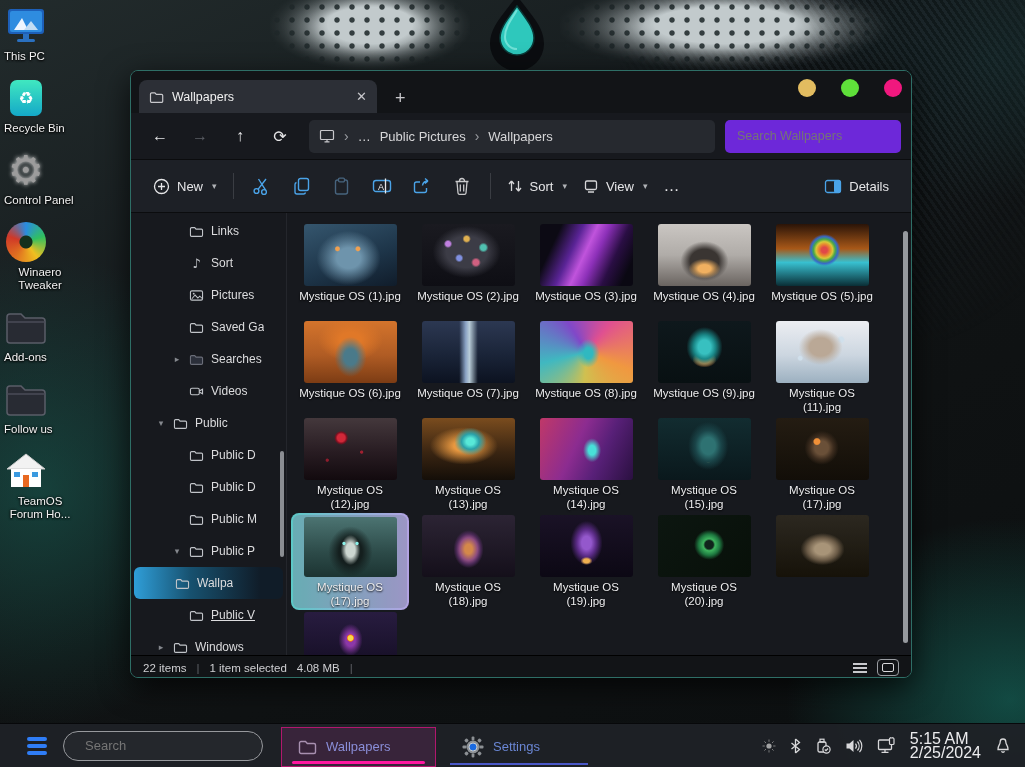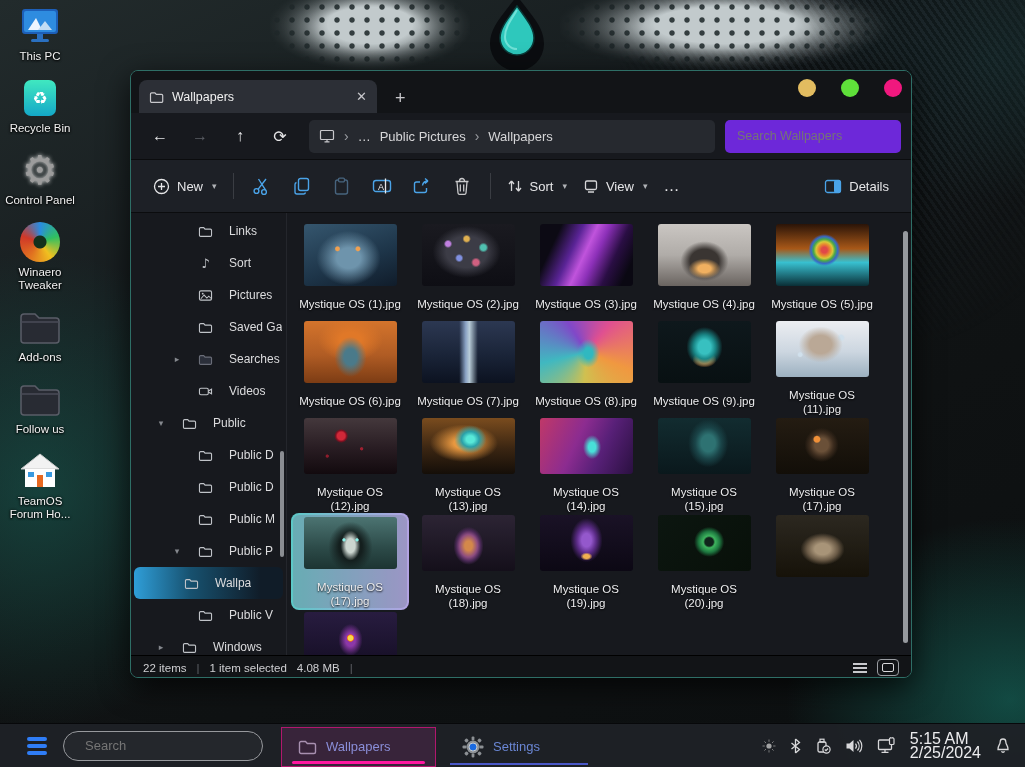--- a/index.html
+++ b/index.html
@@ -24,21 +24,21 @@
       radial-gradient(circle 5px at 7px 7px, rgba(36,46,48,.9) 2.2px, transparent 3.2px) 0 0/15px 13px repeat,
       radial-gradient(ellipse at 50% 35%, #c2cacc 30%, rgba(194,202,204,0) 74%);
     -webkit-mask-image:radial-gradient(ellipse at 50% 40%, #000 35%, transparent 78%);
             mask-image:radial-gradient(ellipse at 50% 40%, #000 35%, transparent 78%); }
   .lace-left  { left:270px; width:200px; }
   .lace-right { left:560px; width:330px; }
   .gem-wrap { position:absolute; left:452px; top:0; width:130px; height:70px; }
 
   
   .desk-icons { position:absolute; left:4px; top:6px; width:72px; display:flex; flex-direction:column; gap:15px; align-items:center; }
-  .desk-item { width:72px; display:flex; flex-direction:column; align-items:center; gap:4px; cursor:default; }
+  .desk-item { width:72px; display:flex; flex-direction:column; align-items:flex-start; gap:4px; cursor:default; }
   .desk-item .dlabel { color:#f2f2f2; font-size:11.5px; line-height:13px; text-align:center; text-shadow:0 1px 2px #000,0 0 3px #000; }
   .dico { width:44px; height:40px; display:flex; align-items:center; justify-content:center; }
   .recycle-ico { width:32px; height:36px; border-radius:7px; background:linear-gradient(180deg,#40e8c0,#14a8c8); display:flex; align-items:center; justify-content:center; color:#fff; font-size:17px; }
   .gear-ico { font-size:40px; color:#9c9c9c; line-height:40px; text-shadow:0 0 4px #e8e8e8; font-family:"DejaVu Sans",sans-serif; }
   .winaero-ico { width:40px; height:40px; border-radius:50%;
     background:radial-gradient(circle at 50% 50%, #14301c 0 6px, transparent 7px), conic-gradient(#2a8ce0,#30c060,#f0c020,#e07020,#d03828,#2a8ce0); }
 
   
   .window { position:absolute; left:130px; top:70px; width:782px; height:608px; background:#17191e;
     border:1px solid #2e6e66; border-radius:8px; overflow:hidden; box-shadow:0 8px 30px rgba(0,0,0,.7); }
@@ -61,34 +61,34 @@
 
   .toolbar { height:54px; background:#1d2026; border-top:1px solid #0b0c0e; border-bottom:1px solid #0b0c0e; display:flex; align-items:center; padding:0 14px; }
   .tbtn { display:flex; align-items:center; gap:7px; color:#e6e6e8; font-size:13px; padding:6px 8px; border-radius:4px; }
   .tico-btn { width:40px; height:34px; display:flex; align-items:center; justify-content:center; border-radius:4px; }
   .tsep { width:1px; height:26px; background:#3a3d43; margin:0 8px; }
   .chev-small { font-size:9px; color:#b0b2b6; margin-left:2px; }
   .toolbar .spacer { flex:1; }
 
   .content { position:relative; height:442px; display:flex; }
   .sidebar { width:155px; padding-top:2px; position:relative; overflow:hidden; }
-  .tree-item { height:32px; display:flex; align-items:center; gap:16px; color:#dcdcde; font-size:12px; position:relative; border-radius:6px; margin:0 3px; }
+  .tree-item { height:32px; display:flex; align-items:center; gap:7px; color:#dcdcde; font-size:12px; position:relative; border-radius:6px; margin:0 3px; }
   .tree-item .chev { width:10px; text-align:center; color:#85888e; font-size:9px; flex:none; }
   .tree-item .ti { width:15px; height:13px; flex:none; color:#c0c3c8; }
   .tree-item .tlabel { white-space:nowrap; overflow:hidden; }
   .tree-item.selected { background:linear-gradient(90deg,#2f9ed8 0%, #17516f 38%, #101c28 85%); }
   .music-glyph { font-size:13px; color:#c0c3c8; flex:none; width:15px; text-align:center; font-family:"DejaVu Sans",sans-serif; }
   .side-scroll { position:absolute; right:2px; top:238px; width:4px; height:106px; background:#8a8d92; border-radius:2px; }
   .vdiv { width:1px; background:#24262c; }
 
   .grid-area { position:relative; flex:1; overflow:hidden; }
   .grid { position:absolute; left:4px; top:9px; display:grid; grid-template-columns:repeat(5,118px); grid-auto-rows:97px; }
   .cell { display:flex; flex-direction:column; align-items:center; padding-top:2px; border-radius:8px; }
   .thumb { width:93px; height:62px; border-radius:3px; }
-  .flabel { margin-top:12px; width:104px; text-align:center; color:#ececee; font-size:11.5px; line-height:13.5px; text-shadow:0 1px 2px #000; }
+  .flabel { margin-top:4px; width:104px; text-align:center; color:#ececee; font-size:11.5px; line-height:13.5px; text-shadow:0 1px 2px #000; }
   .cell.selected { background:linear-gradient(90deg,#5cc8c6,#b2a2e2); padding:2px; }
   .cell.selected .inner { background:rgba(120,130,150,.38); border-radius:6px; width:100%; height:100%; display:flex; flex-direction:column; align-items:center; padding-top:2px; }
   .grid-scroll { position:absolute; right:3px; top:18px; width:5px; height:412px; background:#96999e; border-radius:3px; }
 
   .statusbar { height:24px; background:#121417; border-top:1px solid #000; display:flex; align-items:center; padding:0 12px; gap:10px; color:#cfcfd2; font-size:11.5px; }
   .sb-sep { color:#5e6166; }
   .statusbar .spacer { flex:1; }
   .view-ico-list { display:flex; flex-direction:column; gap:2px; }
   .view-ico-list i { display:block; width:14px; height:2px; background:#c8c8cc; }
   .view-ico-thumb { border:1px solid #9a9da2; border-radius:4px; padding:3px 4px; display:flex; align-items:center; }
@@ -384,21 +384,21 @@
           </svg>
           <span class="tlabel">Public P</span>
         </div>
         <div class="tree-item selected" style="padding-left: 24px;">
           <span class="chev"></span>
           <svg class="ti" viewBox="0 0 16 14">
             <path d="M1.5 4 a1.2 1.2 0 0 1 1.2-1.2 h3.4 l1.4 1.6 h5.8 a1.2 1.2 0 0 1 1.2 1.2 v5.4 a1.2 1.2 0 0 1 -1.2 1.2 H2.7 a1.2 1.2 0 0 1 -1.2-1.2 Z" fill="none" stroke="currentColor" stroke-width="1.2"></path>
           </svg>
           <span class="tlabel">Wallpa</span>
         </div>
-        <div class="tree-item" style="padding-left: 38px;">
+        <div class="tree-item" style="padding-left: 38px; text-decoration: underline;">
           <span class="chev"></span>
           <svg class="ti" viewBox="0 0 16 14">
             <path d="M1.5 4 a1.2 1.2 0 0 1 1.2-1.2 h3.4 l1.4 1.6 h5.8 a1.2 1.2 0 0 1 1.2 1.2 v5.4 a1.2 1.2 0 0 1 -1.2 1.2 H2.7 a1.2 1.2 0 0 1 -1.2-1.2 Z" fill="none" stroke="currentColor" stroke-width="1.2"></path>
           </svg>
           <span class="tlabel">Public V</span>
         </div>
         <div class="tree-item" style="padding-left: 22px;">
           <span class="chev">▸</span>
           <svg class="ti" viewBox="0 0 16 14">
             <path d="M1.5 4 a1.2 1.2 0 0 1 1.2-1.2 h3.4 l1.4 1.6 h5.8 a1.2 1.2 0 0 1 1.2 1.2 v5.4 a1.2 1.2 0 0 1 -1.2 1.2 H2.7 a1.2 1.2 0 0 1 -1.2-1.2 Z" fill="none" stroke="currentColor" stroke-width="1.2"></path>

